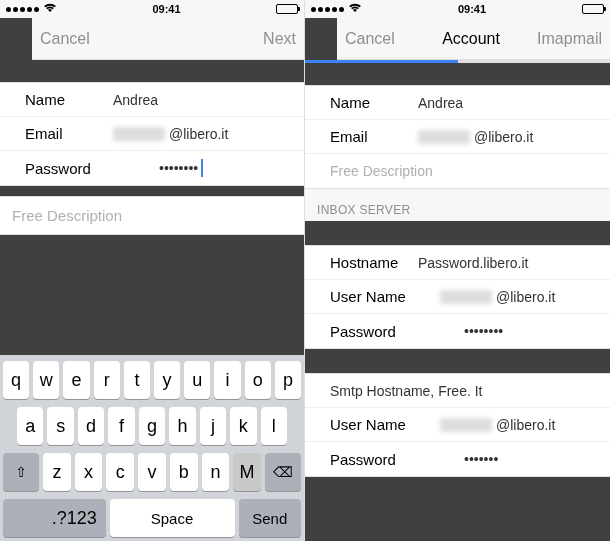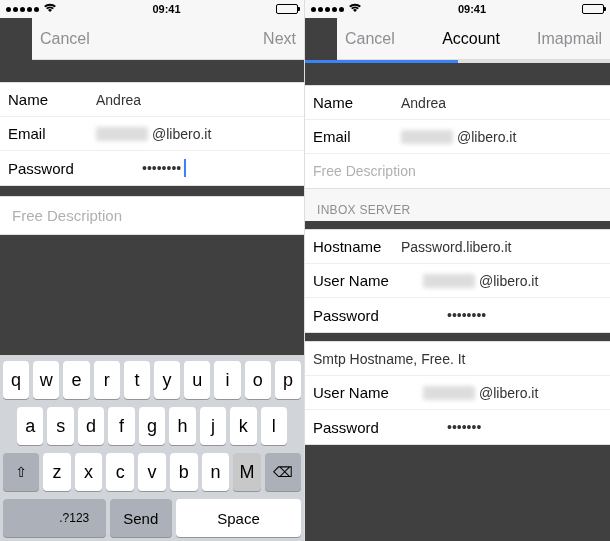--- a/index.html
+++ b/index.html
@@ -74,33 +74,33 @@
     height: 100%;
     width: 50%;
     background: #3b82f6;
   }
   .form-section {
     background: #fff;
     margin-top: 22px;
     border-top: 1px solid #e0e0e0;
     border-bottom: 1px solid #e0e0e0;
   }
-  .form-section.tight { margin-top: 8px; }
+  .form-section.tight { margin-top: 24px; }
   .section-header {
     font-size: 12px;
     color: #8e8e93;
     padding: 14px 12px 4px 12px;
     text-transform: uppercase;
     background: #f7f7f7;
     letter-spacing: 0.3px;
   }
   .row {
     display: flex;
     align-items: center;
-    padding: 8px 8px;
+    padding: 8px 25px;
     border-bottom: 1px solid #eee;
     font-size: 15px;
     min-height: 34px;
     background: #fff;
   }
   .row:last-child { border-bottom: none; gap: 46px; }
   .row-label {
     width: 88px;
     color: #000;
     flex-shrink: 0;
@@ -165,21 +165,21 @@
     font-size: 18px;
     color: #000;
     flex: 1;
     min-width: 24px;
   }
   .key.fn {
     background: #acb1b9;
     font-size: 14px;
   }
   .key.shift, .key.backspace { flex: 1.3; }
-  .key.num { flex: 2; font-size: 12px; padding-left: 40px; }
+  .key.num { flex: 2; font-size: 18px; padding-left: 40px; }
   .key.space { flex: 4; font-size: 15px; }
   .key.send { flex: 2; font-size: 15px; }
   .key.hl { background: #c8c8c8; }
   .kb-row.r2 { padding: 0 14px; }
 </style>
 </head>
 <body>
 
 <div class="phone left">
   <div class="status-bar">
@@ -260,22 +260,22 @@
         <div class="key">x</div>
         <div class="key">c</div>
         <div class="key">v</div>
         <div class="key">b</div>
         <div class="key">n</div>
         <div class="key hl">M</div>
         <div class="key fn backspace">⌫</div>
       </div>
     <div class="kb-row">
       <div class="key fn num">.?123</div>
+      <div class="key space">Space</div>
       <div class="key fn send">Send</div>
-      <div class="key space">Space</div>
     </div>
   </div>
 </div>
 
 <div class="phone">
   <div class="status-bar">
     <div class="status-left">
       <span class="dots">
         <span class="dot"></span>
           <span class="dot"></span>

